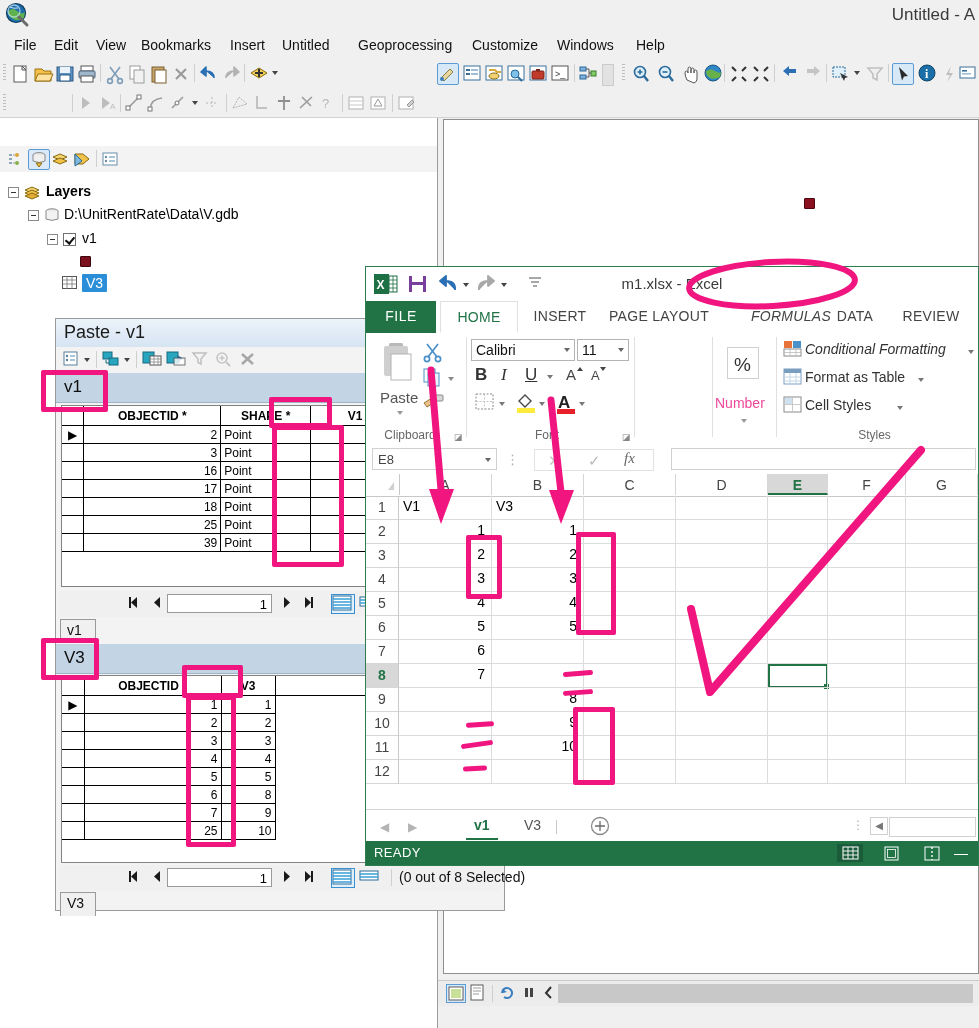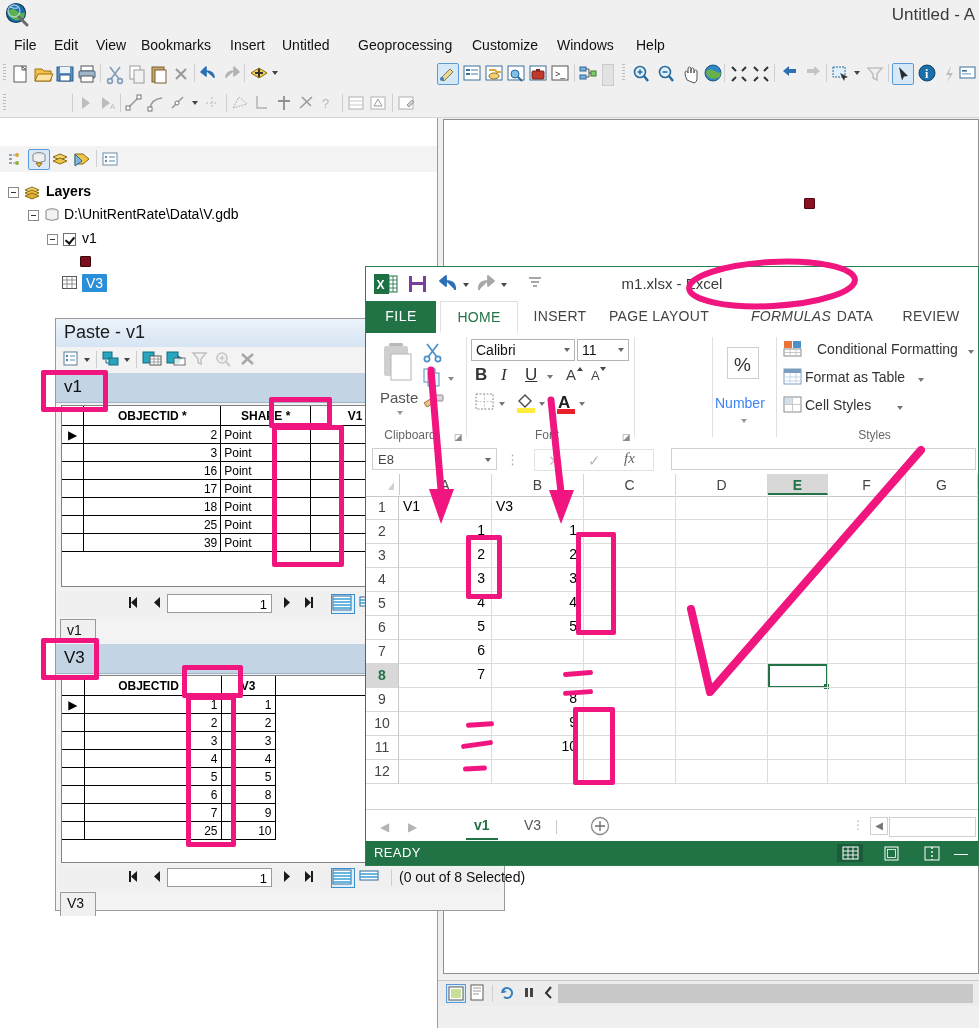--- a/index.html
+++ b/index.html
@@ -1019,34 +1019,34 @@
     <div class="rbsep" style="left:268px;"></div>
 
     <div class="rbsep" style="left:346px;"></div>
 
     <div class="rbgroup" style="left:347px;width:62px;">
       <span style="position:absolute;left:14px;top:14px;">
         <svg width="32" height="32">
             <rect x="0.5" y="0.5" width="31" height="31" fill="none" stroke="#cfcfcf"></rect>
             <text x="7" y="24" font-size="19" fill="#333">%</text>
           </svg></span>
-      <span class="rbtext" style="left:2px;top:62px;font-size:14px;color:#3b82f6;">Number</span>
+      <span class="rbtext" style="left:2px;top:62px;font-size:14px;color:#ec4899;">Number</span>
       <span class="caret" style="left:28px;top:86px;border-top-color:#999;"></span>
     </div>
     <div class="rbsep" style="left:410px;"></div>
 
     <div class="rbgroup" style="left:411px;width:201px;">
       <span style="position:absolute;left:6px;top:6px;">
         <svg width="20" height="20">
             <rect x="1" y="2" width="8" height="7" fill="#e8733a"></rect>
             <rect x="10" y="2" width="8" height="7" fill="#4a90c9"></rect>
             <rect x="1" y="10" width="17" height="7" fill="#fff" stroke="#8a8a8a"></rect>
             <path d="M1 13.5 h17 M7 10 v7 M13 10 v7" stroke="#bbb" stroke-width=".8"></path>
           </svg></span>
-      <span class="rbtext" style="left:40px;top:8px;">Conditional Formatting</span>
+      <span class="rbtext" style="left:28px;top:8px;font-style:italic;">Conditional Formatting</span>
       <span class="caret" style="left:191px;top:17px;border-top-color:#777;"></span>
 
       <span style="position:absolute;left:6px;top:34px;">
         <svg width="20" height="20">
             <rect x="1" y="2" width="17" height="15" fill="#fff" stroke="#7a9ec0"></rect>
             <rect x="1" y="2" width="17" height="4" fill="#7a9ec0"></rect>
             <path d="M1 10 h17 M1 14 h17 M7 6 v11 M13 6 v11" stroke="#bcd3e5" stroke-width=".9"></path>
           </svg></span>
       <span class="rbtext" style="left:28px;top:36px;">Format as Table</span>
       <span class="caret" style="left:141px;top:45px;border-top-color:#777;"></span>

